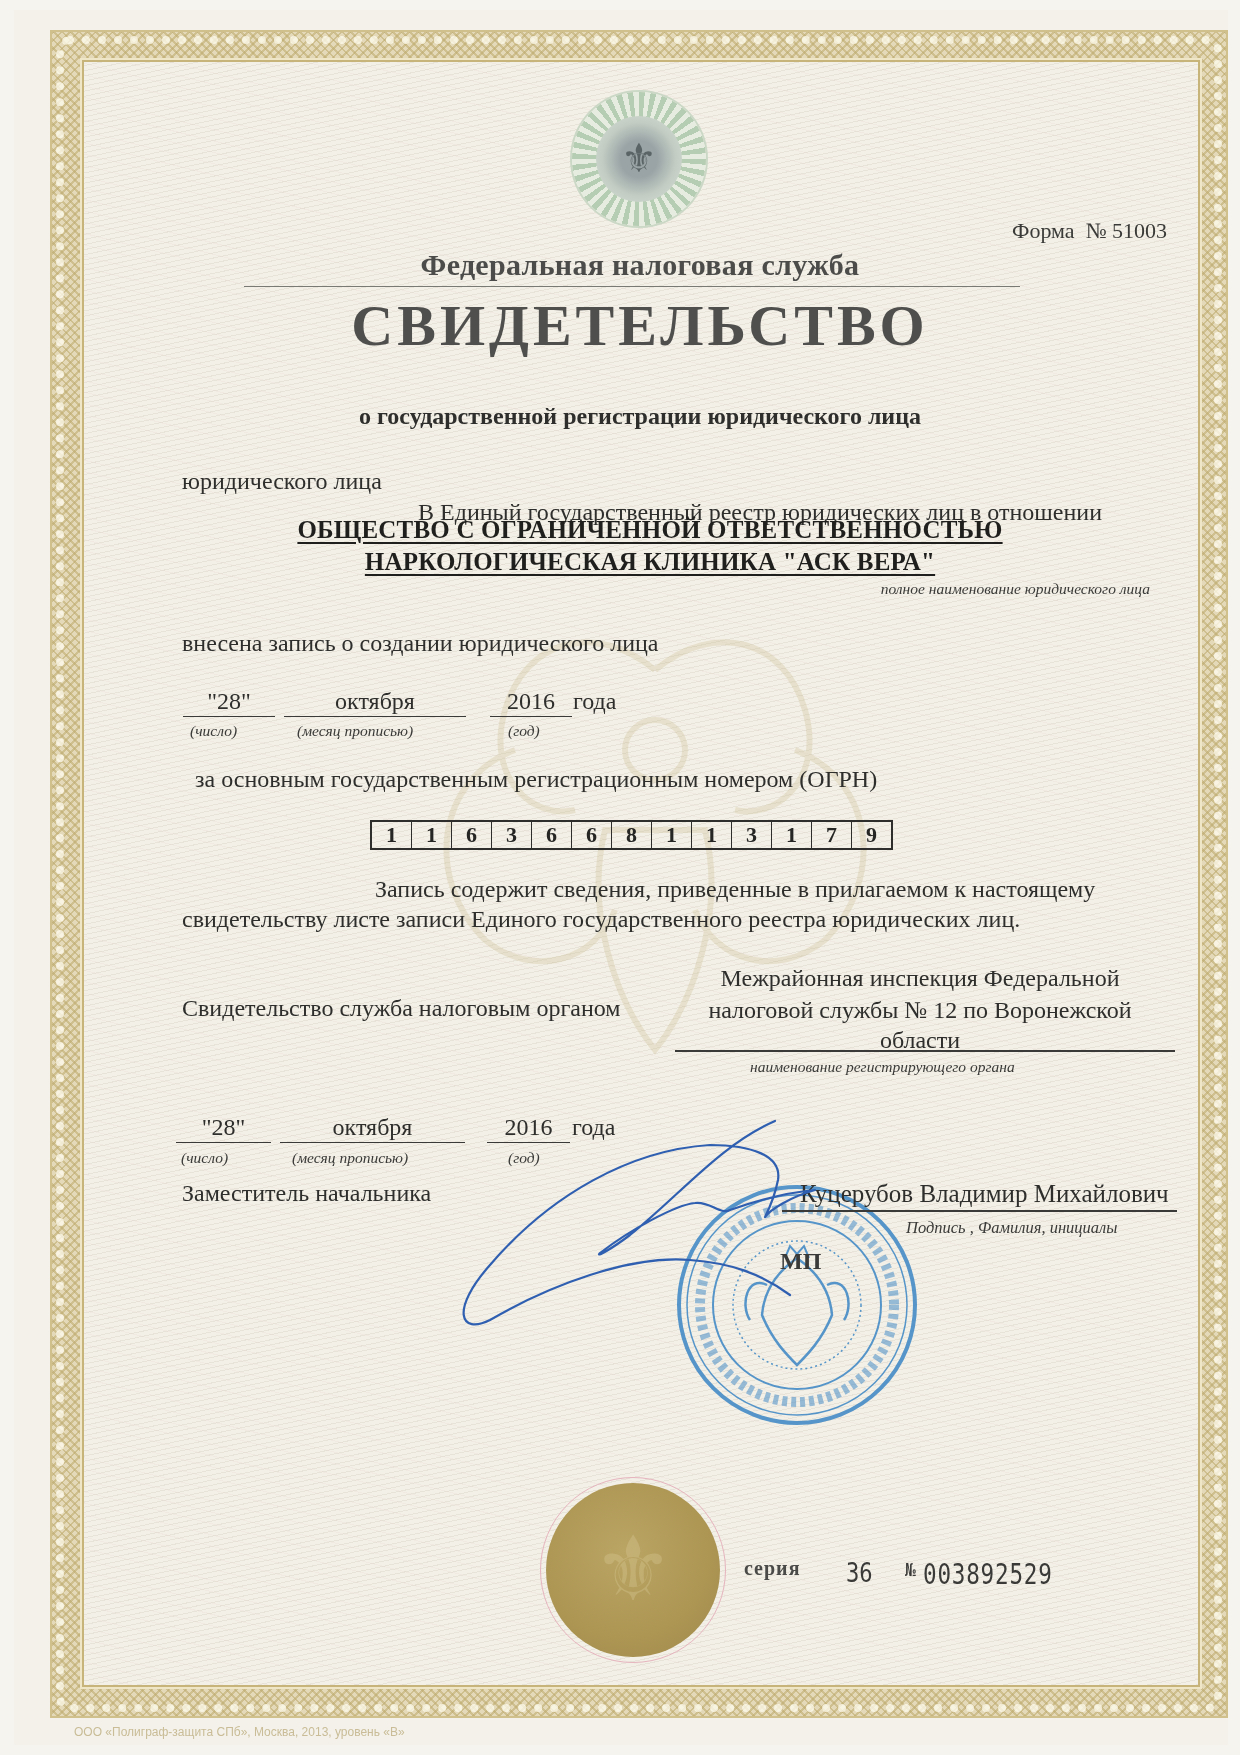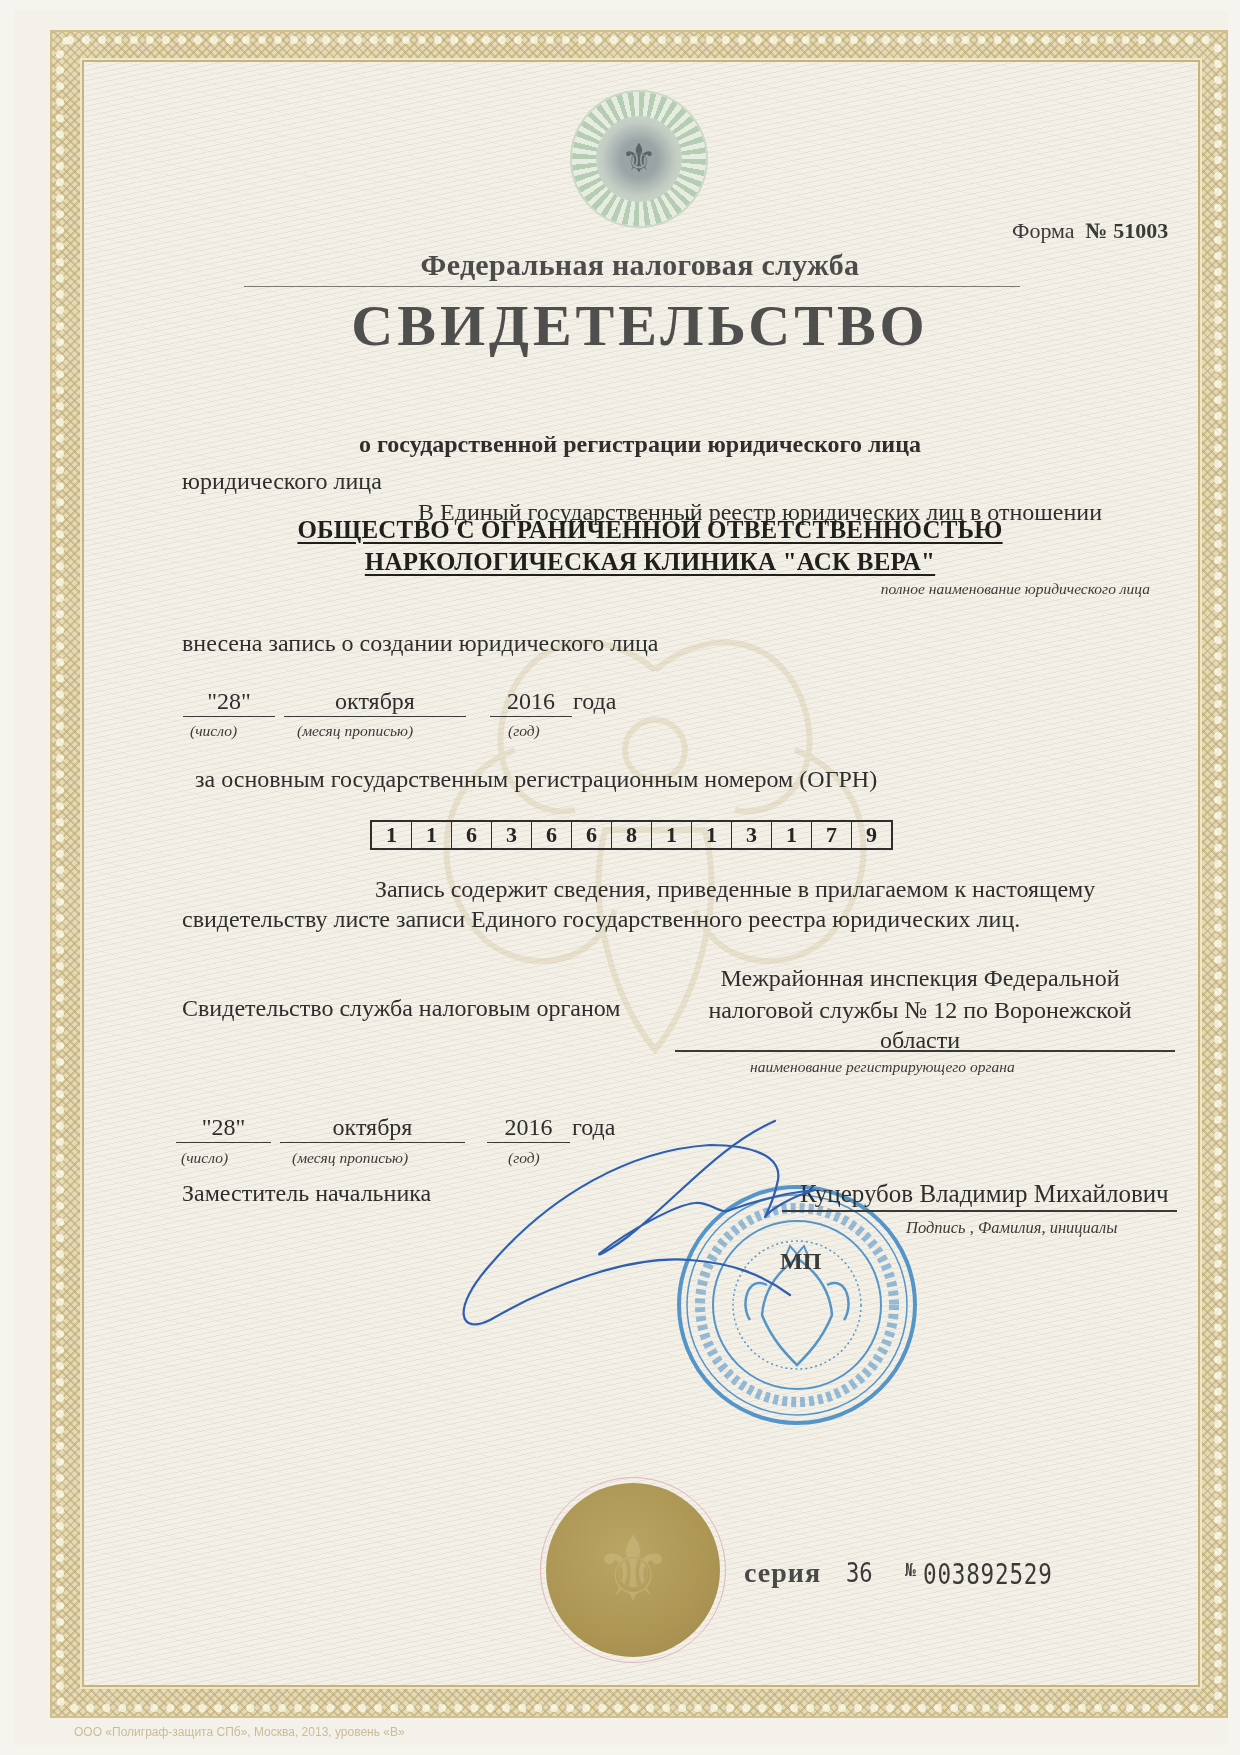--- a/index.html
+++ b/index.html
@@ -40,48 +40,48 @@
     box-shadow: 0 0 0 2px #cbd8c6;
   }
   .hologram-inner {
     left: 596px; top: 116px; width: 86px; height: 86px; border-radius: 50%;
     background: radial-gradient(circle, #9aa4a6 0 30%, #c2ccc3 60%, #dbe3d6 100%);
     display:flex; align-items:center; justify-content:center;
   }
   .hologram-eagle { font-size: 40px; color: #5a6466; line-height: 1; }
 
   .form-no { left: 1012px; top: 218px; font-size: 22px; color: #3a3a38; }
-  .form-no b { font-weight: bold; }
+  .form-no b { font-weight: normal; }
   .agency { left: 150px; width: 980px; top: 248px; text-align: center;
             font-size: 30px; font-weight: bold; color: #4c4c4a; letter-spacing: .3px; }
   .agency-rule { left: 244px; top: 286px; width: 776px; height: 1px; background: #7a7a74; }
   .doc-title { left: 150px; width: 980px; top: 292px; text-align: center;
                font-size: 58px; font-weight: bold; color: #4f4f4d; letter-spacing: 4px; }
   .subtitle { left: 150px; width: 980px; top: 403px; text-align: center;
-              font-size: 24px; font-weight: bold; color: #2e2e2c; margin-top: 28px; }
+              font-size: 24px; font-weight: bold; color: #2e2e2c; }
   .p { font-size: 24px; color: #2e2e2c; white-space: nowrap; }
   .company { left: 150px; width: 1000px; text-align: center; font-size: 25px; font-weight: bold;
              color: #1f1f1d; text-decoration: underline; text-underline-offset: 4px; letter-spacing: .2px; }
   .caption { font-size: 15.5px; font-style: italic; color: #3a3a38; white-space: nowrap; }
   .field { text-align: center; font-size: 24px; color: #2e2e2c; border-bottom: 1.5px solid #3a3a38; height: 30px; line-height: 30px; }
   .ogrn { left: 370px; top: 820px; display: flex; border: 2px solid #2e2e2c; }
   .ogrn-cell { width: 39px; height: 26px; border-right: 1.5px solid #2e2e2c; text-align: center;
                font-size: 22px; font-weight: bold; line-height: 26px; color: #262624; }
   .ogrn-cell:last-child { border-right: none; }
   .authority { left: 680px; width: 480px; text-align: center; font-size: 24px; line-height: 32px; color: #2e2e2c; }
   .rule { height: 1.5px; background: #3a3a38; }
   .stamp { left: 672px; top: 1180px; width: 250px; height: 250px; opacity: .85; }
   .mp { left: 780px; top: 1248px; font-size: 24px; font-weight: bold; color: #3a3a38; }
   .signature { left: 430px; top: 1115px; width: 420px; height: 230px; }
   .seal-ring { left: 540px; top: 1477px; width: 186px; height: 186px; border-radius: 50%; border: 1.5px solid #e6b4be; box-sizing: border-box; }
   .seal { left: 546px; top: 1483px; width: 174px; height: 174px; border-radius: 50%;
           background: radial-gradient(circle at 45% 40%, #bba564 0%, #ad9654 60%, #9f894a 100%);
           display:flex; align-items:center; justify-content:center; }
   .seal-eagle { font-size: 90px; color: rgba(215,200,150,.35); line-height: 1; }
-  .series-label { left: 744px; top: 1557px; font-size: 28px; font-weight: bold; color: #4a4a48; letter-spacing: 1px; }
+  .series-label { left: 744px; top: 1557px; font-size: 20px; font-weight: bold; color: #4a4a48; letter-spacing: 1px; }
   .series-value { left: 846px; top: 1557px; font-family: "DejaVu Sans Mono", monospace; font-size: 27px; color: #3a3a38; transform: scaleX(.82); transform-origin: left; }
   .number-sign { left: 905px; top: 1559px; font-family: "DejaVu Sans Mono", monospace; font-size: 18px; color: #3a3a38; }
   .number-value { left: 923px; top: 1557px; font-family: "DejaVu Sans Mono", monospace; font-size: 29px; color: #3a3a38; letter-spacing: 1px; transform: scaleX(.78); transform-origin: left; }
   .printer { left: 74px; top: 1725px; font-family: "Liberation Sans", sans-serif; font-size: 12px; color: #c9bc96; }
 </style>
 </head>
 <body>
 
 <div class="abs page-edge"></div>
 <div class="abs border-outer"></div>

